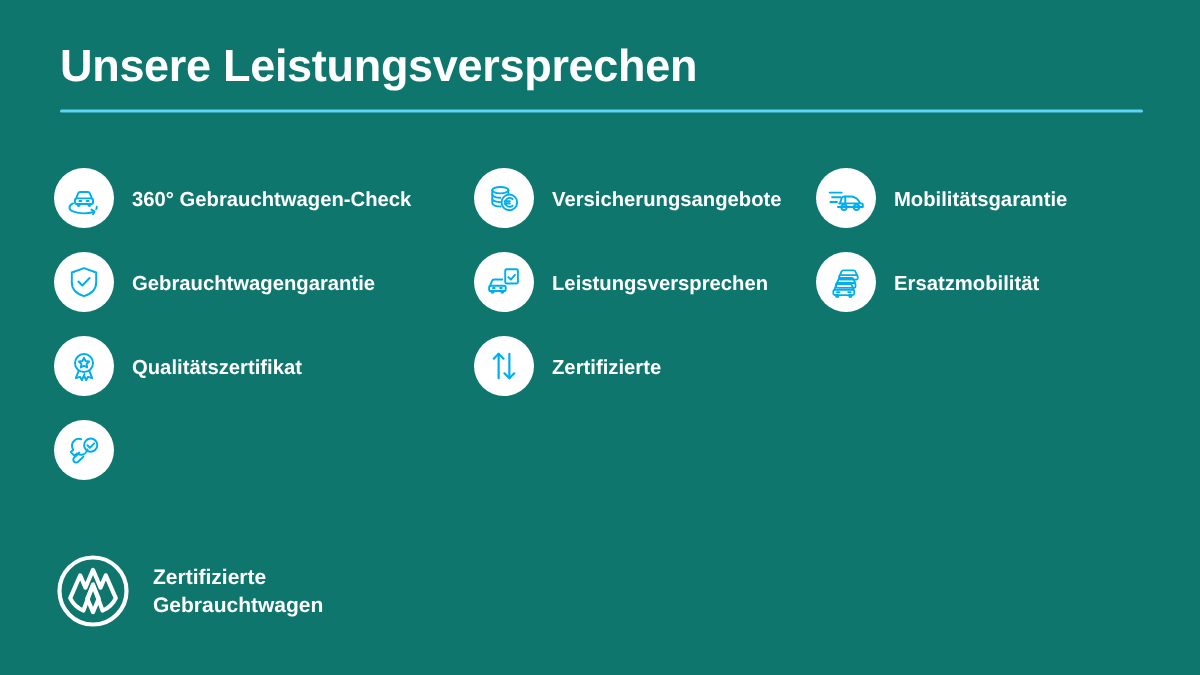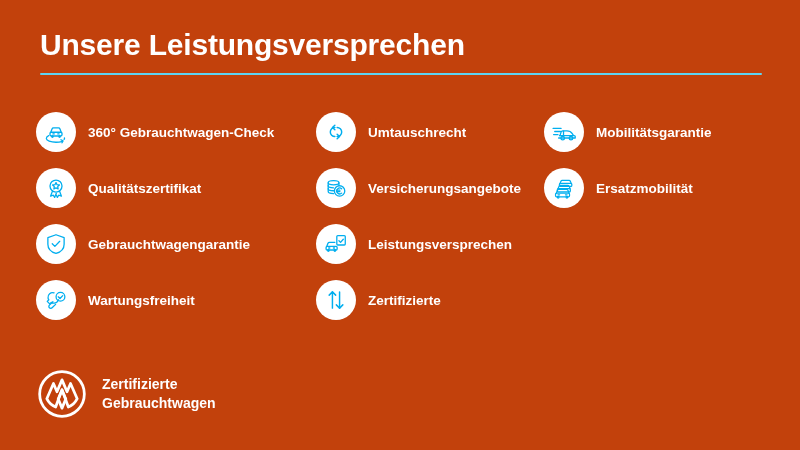--- a/index.html
+++ b/index.html
@@ -12,21 +12,21 @@
     overflow: hidden;
     background: #00AEEF;
     font-family: "Liberation Sans", sans-serif;
     color: #ffffff;
     -webkit-font-smoothing: antialiased;
   }
   .slide {
     position: relative;
     width: 800px;
     height: 450px;
-    background: #c2410c;
+    background: #0f766e;
     box-sizing: border-box;
   }
 
   
   .header {
     position: absolute;
     left: 40px;
     top: 26px;
     width: 722px;
   }
@@ -147,66 +147,54 @@
             <path d="M26.4 23.2c.3 1.1-.4 1.9-.4 1.9"></path>
             <path d="M22.1 25.5l2.6 1.4-1.3 2.4"></path>
           </svg>
         </span>
         <span class="benefit-label">360° Gebrauchtwagen-Check</span>
       </div>
 
       <div class="benefit">
         <span class="icon-badge">
           <svg viewBox="0 0 32 32" fill="none" stroke="#00AEEF" stroke-width="1.6" stroke-linecap="round" stroke-linejoin="round">
+            <path d="M16 4.6l10 3.6v8.1c0 5.6-4.1 9.6-10 11.3-5.9-1.7-10-5.7-10-11.3V8.2z"></path>
+            <path d="M11.4 15.6l3.2 3.3 6-6.2"></path>
+          </svg>
+        </span>
+        <span class="benefit-label">Gebrauchtwagengarantie</span>
+      </div>
+
+      <div class="benefit">
+        <span class="icon-badge">
+          <svg viewBox="0 0 32 32" fill="none" stroke="#00AEEF" stroke-width="1.6" stroke-linecap="round" stroke-linejoin="round">
             <circle cx="16" cy="13.6" r="7.4"></circle>
             <path d="M16 9.3l1.3 2.6 2.9.4-2.1 2 .5 2.9-2.6-1.4-2.6 1.4.5-2.9-2.1-2 2.9-.4z"></path>
             <path d="M11.6 20l-2.3 6 3.4-1.1 1.6 2.7 2.1-5"></path>
             <path d="M20.4 20l2.3 6-3.4-1.1-1.6 2.7-1.2-2.8"></path>
           </svg>
         </span>
         <span class="benefit-label">Qualitätszertifikat</span>
       </div>
 
       <div class="benefit">
         <span class="icon-badge">
           <svg viewBox="0 0 32 32" fill="none" stroke="#00AEEF" stroke-width="1.6" stroke-linecap="round" stroke-linejoin="round">
-            <path d="M16 4.6l10 3.6v8.1c0 5.6-4.1 9.6-10 11.3-5.9-1.7-10-5.7-10-11.3V8.2z"></path>
-            <path d="M11.4 15.6l3.2 3.3 6-6.2"></path>
-          </svg>
-        </span>
-        <span class="benefit-label">Gebrauchtwagengarantie</span>
-      </div>
-
-      <div class="benefit">
-        <span class="icon-badge">
-          <svg viewBox="0 0 32 32" fill="none" stroke="#00AEEF" stroke-width="1.6" stroke-linecap="round" stroke-linejoin="round">
             <path d="M13.6 7.2a5.6 5.6 0 0 0-7.4 6.1c.2 1.3 1 2.5 1 2.5l-2 1.9 3 3.1 2-1.9s1.3.9 2.7 1a5.6 5.6 0 0 0 5.9-4.3"></path>
             <path d="M12.2 18.1l-4.3 4.2a2.3 2.3 0 1 0 3.3 3.3l4.3-4.2"></path>
             <circle cx="21.5" cy="12" r="5.4"></circle>
             <path d="M18.8 12.1l2.1 2.1 3.4-3.6"></path>
           </svg>
         </span>
-        <span class="benefit-label">Wartungsfreiheit</span>
       </div>
 
     </div>
 
     <div class="column col-2">
 
-      <div class="benefit">
-        <span class="icon-badge">
-          <svg viewBox="0 0 32 32" fill="none" stroke="#00AEEF" stroke-width="1.8" stroke-linecap="round" stroke-linejoin="round">
-            <path d="M14.6 10.4a5.6 5.6 0 1 0 0 11.2"></path>
-            <path d="M17.4 21.6a5.6 5.6 0 1 0 0-11.2"></path>
-            <path d="M14.6 7.6l-3 2.8 3 2.8"></path>
-            <path d="M17.4 24.4l3-2.8-3-2.8"></path>
-          </svg>
-        </span>
-        <span class="benefit-label">Umtauschrecht</span>
-      </div>
 
       <div class="benefit">
         <span class="icon-badge">
           <svg viewBox="0 0 32 32" fill="none" stroke="#00AEEF" stroke-width="1.6" stroke-linecap="round" stroke-linejoin="round">
             <ellipse cx="13" cy="9.6" rx="6.6" ry="2.6"></ellipse>
             <path d="M6.4 9.6v10.8c0 1.4 3 2.6 6.6 2.6"></path>
             <path d="M19.6 9.6v3.2"></path>
             <path d="M6.4 13.2c0 1.4 3 2.6 6.6 2.6"></path>
             <path d="M6.4 16.8c0 1.4 3 2.6 6.6 2.6"></path>
             <circle cx="20.4" cy="19.6" r="6.4"></circle>

